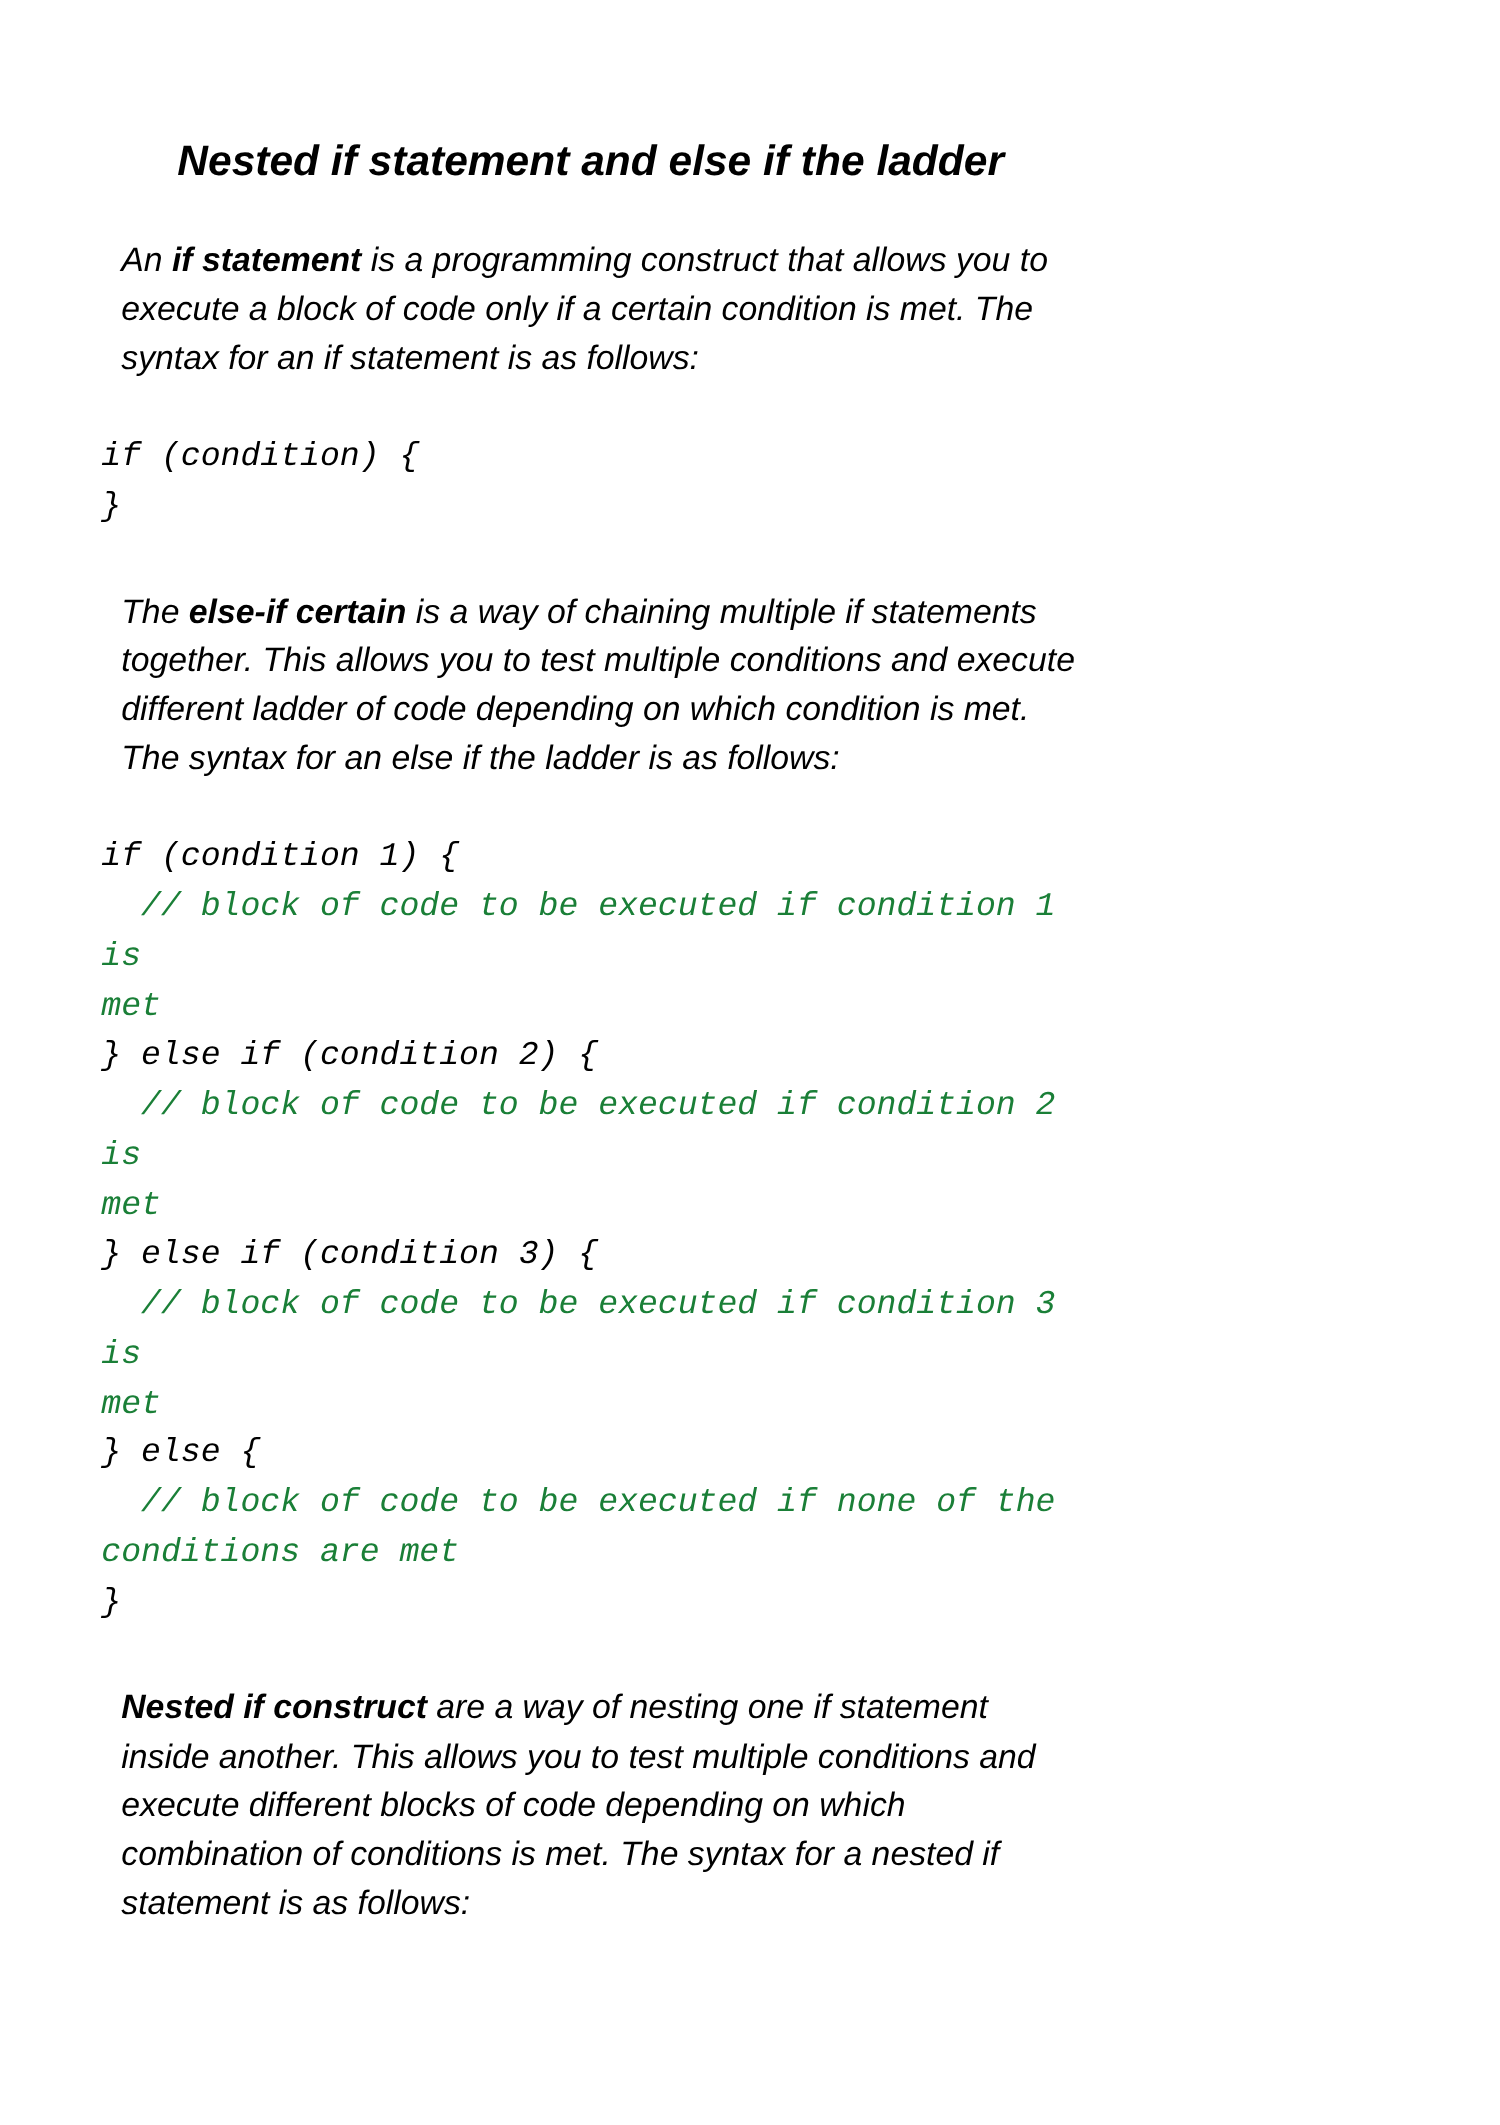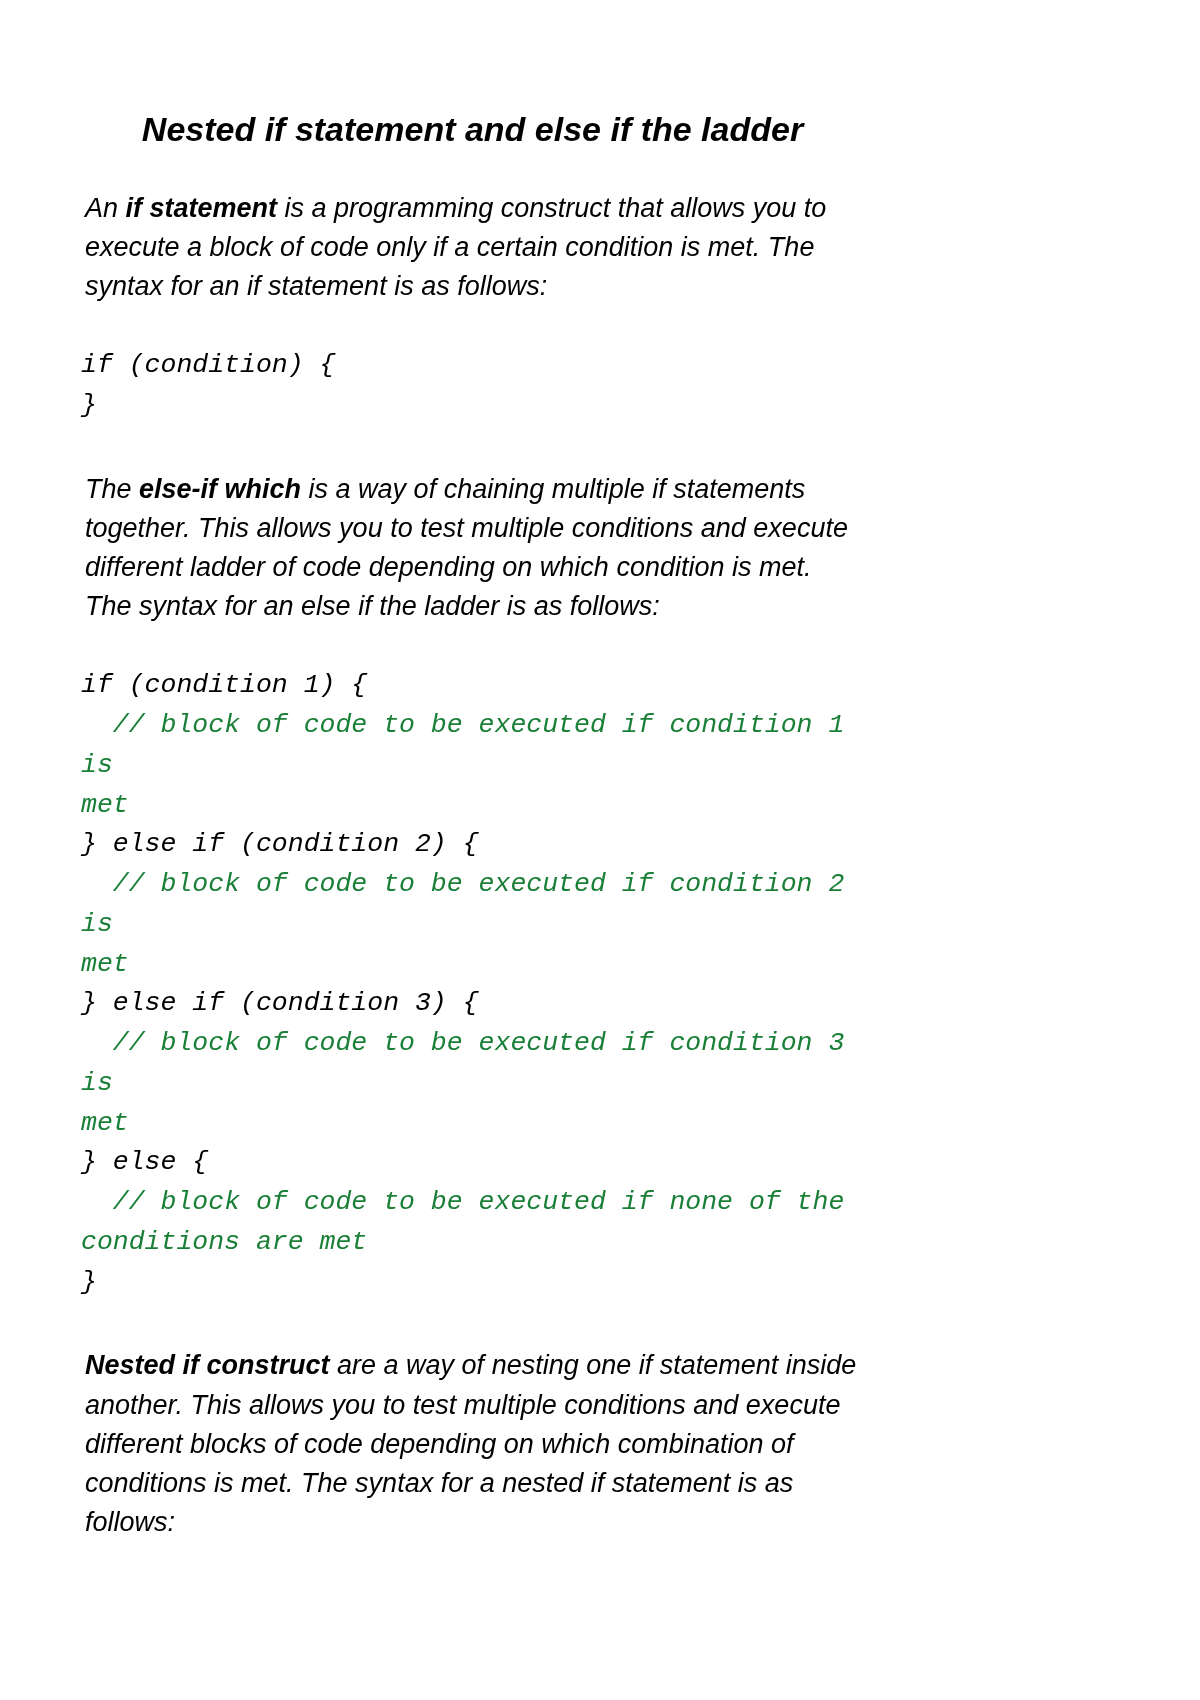--- a/index.html
+++ b/index.html
@@ -19,21 +19,21 @@
   }
   h1 {
     font-size: 34px;
     font-weight: bold;
     text-align: center;
     margin: 0 0 40px 0;
   }
   p {
     font-size: 27px;
     line-height: 1.45;
-    margin: 0 0 40px 4px;
+    margin: 0 0 40px 16px;
   }
   .code-block {
     font-family: "Courier New", Courier, monospace;
     font-size: 26.5px;
     line-height: 1.5;
     white-space: pre-wrap;
     margin: 11px 0 44px 0;
     color: #000000;
   }
   .code-line {
@@ -53,21 +53,21 @@
 
   <h1>Nested if statement and else if the ladder</h1>
 
   <p>
     <span>An </span><span class="bold">if statement</span><span> is a programming construct that allows you to execute a block of code only if a certain condition is met. The syntax for an if statement is as follows:</span>
   </p>
 
   <div class="code-block"><span class="code-line">if (condition) {</span><span class="code-line">}</span></div>
 
   <p>
-    <span>The </span><span class="bold">else-if which</span><span> is a way of chaining multiple if statements together. This allows you to test multiple conditions and execute different ladder of code depending on which condition is met. The syntax for an else if the ladder is as follows:</span>
+    <span>The </span><span class="bold">else-if certain</span><span> is a way of chaining multiple if statements together. This allows you to test multiple conditions and execute different ladder of code depending on which condition is met. The syntax for an else if the ladder is as follows:</span>
   </p>
 
   <div class="code-block"><span class="code-line">if (condition 1) {</span><span class="code-line comment">  // block of code to be executed if condition 1 is</span><span class="code-line comment">met</span><span class="code-line">} else if (condition 2) {</span><span class="code-line comment">  // block of code to be executed if condition 2 is</span><span class="code-line comment">met</span><span class="code-line">} else if (condition 3) {</span><span class="code-line comment">  // block of code to be executed if condition 3 is</span><span class="code-line comment">met</span><span class="code-line">} else {</span><span class="code-line comment">  // block of code to be executed if none of the</span><span class="code-line comment">conditions are met</span><span class="code-line">}</span></div>
 
   <p>
     <span class="bold">Nested if construct</span><span> are a way of nesting one if statement inside another. This allows you to test multiple conditions and execute different blocks of code depending on which combination of conditions is met. The syntax for a nested if statement is as follows:</span>
   </p>
 
 </div>
 

